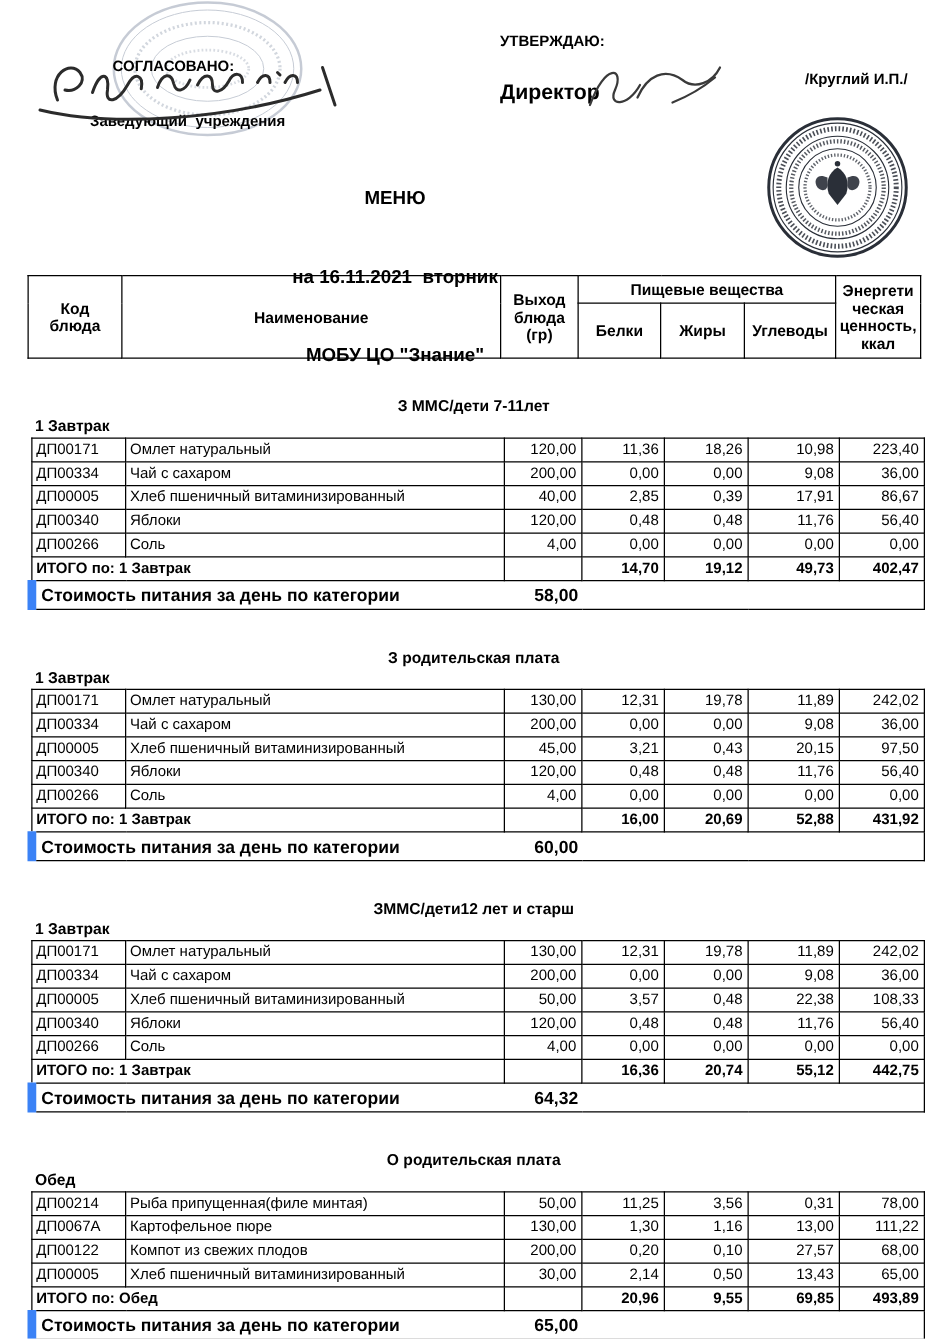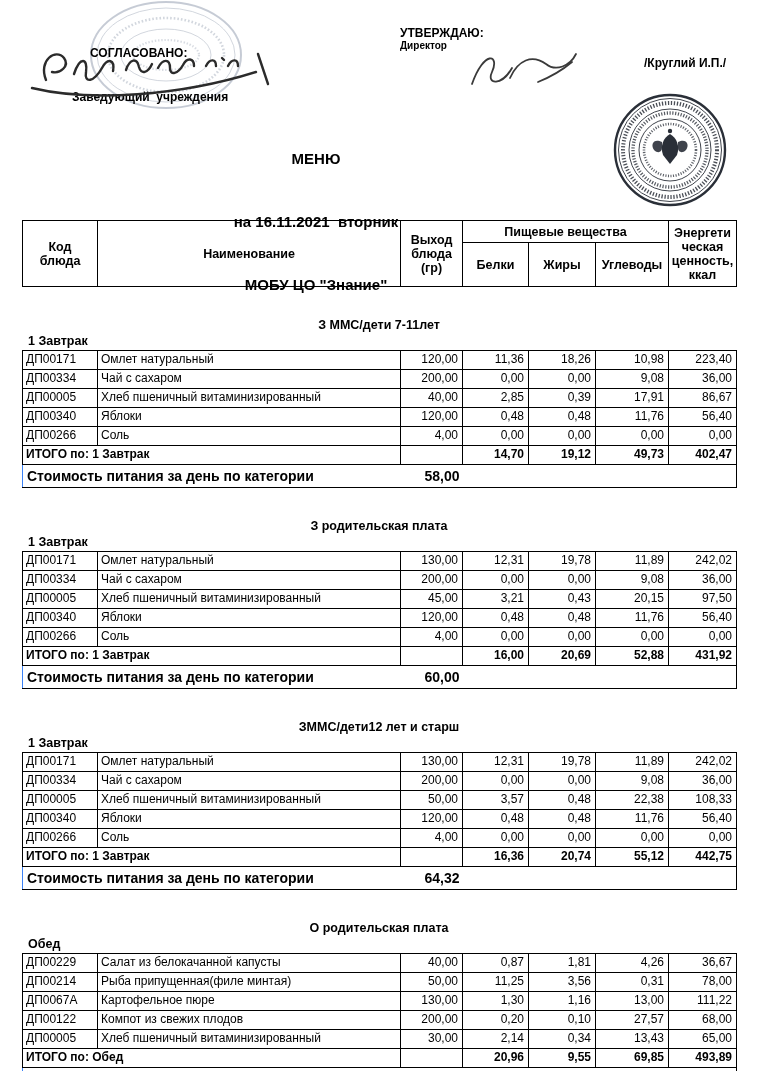--- a/index.html
+++ b/index.html
@@ -7,40 +7,40 @@
   body { font-family:"Liberation Sans", sans-serif; color:#000; }
   .page { position:relative; width:758px; height:1071px; background:#fff; overflow:hidden; }
 
   
   .doc-header { position:relative; height:220px; }
   .stamp-ghost { position:absolute; left:86px; top:0px; opacity:.55; }
   .approve-left { position:absolute; left:90px; top:18px; font-size:12px; font-weight:bold; white-space:pre-wrap; }
   .approve-left .sub { margin-top:2px; margin-left:-18px; }
   .sig-left { position:absolute; left:30px; top:44px; }
   .approve-right-title { position:absolute; left:400px; top:26px; font-size:12px; font-weight:bold; }
-  .approve-right-role  { position:absolute; left:400px; top:40px; font-size:10px; font-weight:bold; }
+  .approve-right-role  { position:absolute; left:400px; top:64px; font-size:17px; font-weight:bold; }
   .sig-right { position:absolute; left:462px; top:38px; }
   .approve-right-name { position:absolute; left:644px; top:56px; font-size:12px; font-weight:bold; }
   .doc-title { position:absolute; left:0; top:106px; width:632px; text-align:center;
                font-size:15px; font-weight:bold; line-height:21px; white-space:pre-wrap; }
   .seal { position:absolute; left:610px; top:90px; }
 
   
   table.menu { border-collapse:collapse; table-layout:fixed; width:714px; margin-left:22px; }
   table.menu th, table.menu td { border:1px solid #000; overflow:hidden; }
   table.menu th { font-size:12.5px; font-weight:bold; text-align:center; vertical-align:middle;
                   white-space:pre-line; padding:1px 2px; line-height:1.12; }
   table.menu th.group { height:22px; }
   table.menu tr.h2 th { height:44px; }
   table.menu td { font-size:12px; height:19px; padding:1px 3px; line-height:1.15;
                   vertical-align:middle; }
   table.menu td.num { text-align:right; padding-right:4px; }
   table.menu tr.total td { font-weight:bold; }
   table.menu tr.cost td { border-left:none; border-right:none; height:23px; }
-  table.menu tr.cost td:first-child { border-left:1px solid #3b82f6; }
+  table.menu tr.cost td:first-child { border-left:7px solid #3b82f6; }
   table.menu tr.cost td:last-child  { border-right:1px solid #000; }
   table.menu td.cost-label { font-weight:bold; font-size:14px; padding-left:4px; }
   table.menu td.cost-value { font-weight:bold; font-size:14px; text-align:right; }
 
   .section-title { width:714px; margin-left:22px; text-align:center; font-weight:bold;
                    font-size:12.5px; padding:3px 0 1px;margin-top:28px; }
   .meal-title { margin-left:28px; font-weight:bold; font-size:12.5px; padding:1px 0 2px; }
 </style>
 </head>
 <body>
@@ -371,29 +371,20 @@
           <col style="width: 75px;">
           <col style="width: 303px;">
           <col style="width: 62px;">
           <col style="width: 66px;">
           <col style="width: 67px;">
           <col style="width: 73px;">
           <col style="width: 68px;">
         </colgroup>
         <tbody>
           <tr>
-            <td class="code">ДП00229</td>
-            <td class="name">Салат из белокачанной капусты</td>
-            <td class="num">40,00</td>
-            <td class="num">0,87</td>
-            <td class="num">1,81</td>
-            <td class="num">4,26</td>
-            <td class="num">36,67</td>
-          </tr>
-          <tr>
             <td class="code">ДП00214</td>
             <td class="name">Рыба припущенная(филе минтая)</td>
             <td class="num">50,00</td>
             <td class="num">11,25</td>
             <td class="num">3,56</td>
             <td class="num">0,31</td>
             <td class="num">78,00</td>
           </tr>
           <tr>
             <td class="code">ДП0067А</td>
@@ -411,21 +402,21 @@
             <td class="num">0,20</td>
             <td class="num">0,10</td>
             <td class="num">27,57</td>
             <td class="num">68,00</td>
           </tr>
           <tr>
             <td class="code">ДП00005</td>
             <td class="name">Хлеб пшеничный витаминизированный</td>
             <td class="num">30,00</td>
             <td class="num">2,14</td>
-            <td class="num">0,34</td>
+            <td class="num">0,50</td>
             <td class="num">13,43</td>
             <td class="num">65,00</td>
           </tr>
           <tr class="total">
             <td colspan="2">ИТОГО по: Обед</td>
             <td class="num"></td>
             <td class="num">20,96</td>
             <td class="num">9,55</td>
             <td class="num">69,85</td>
             <td class="num">493,89</td>

